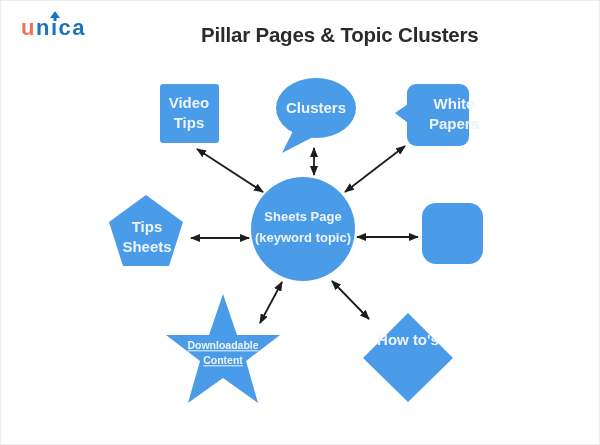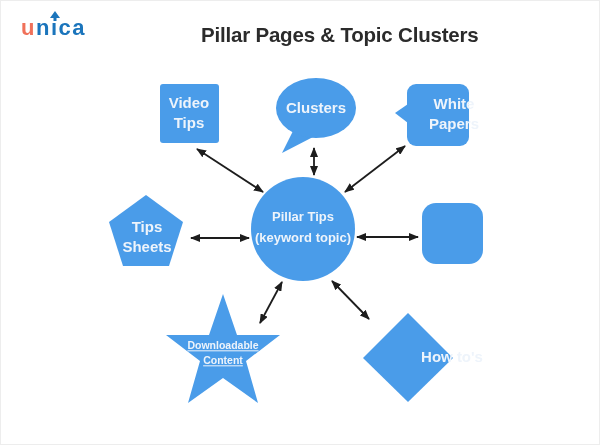--- a/index.html
+++ b/index.html
@@ -105,19 +105,19 @@
     </g>
   </svg>
 
   <div class="node-label" style="left:188px;top:112px;">Video
 Tips</div>
   <div class="node-label" style="left:315px;top:107px;">Clusters</div>
   <div class="node-label" style="left:453px;top:113px;">White
 Papers</div>
   <div class="node-label" style="left:146px;top:236px;">Tips
 Sheets</div>
-  <div class="node-label center" style="left:302px;top:227px;">Pillar Tips
+  <div class="node-label center" style="left:302px;top:227px;">Sheets Page
 (keyword topic)</div>
   <div class="node-label star" style="left:222px;top:352px;text-decoration:underline;">Downloadable
 Content</div>
-  <div class="node-label" style="left:407px;top:356px;margin-left:44px;">How to's</div>
+  <div class="node-label" style="left:407px;top:339px;">How to's</div>
 
 </div>
 
 </body></html>

